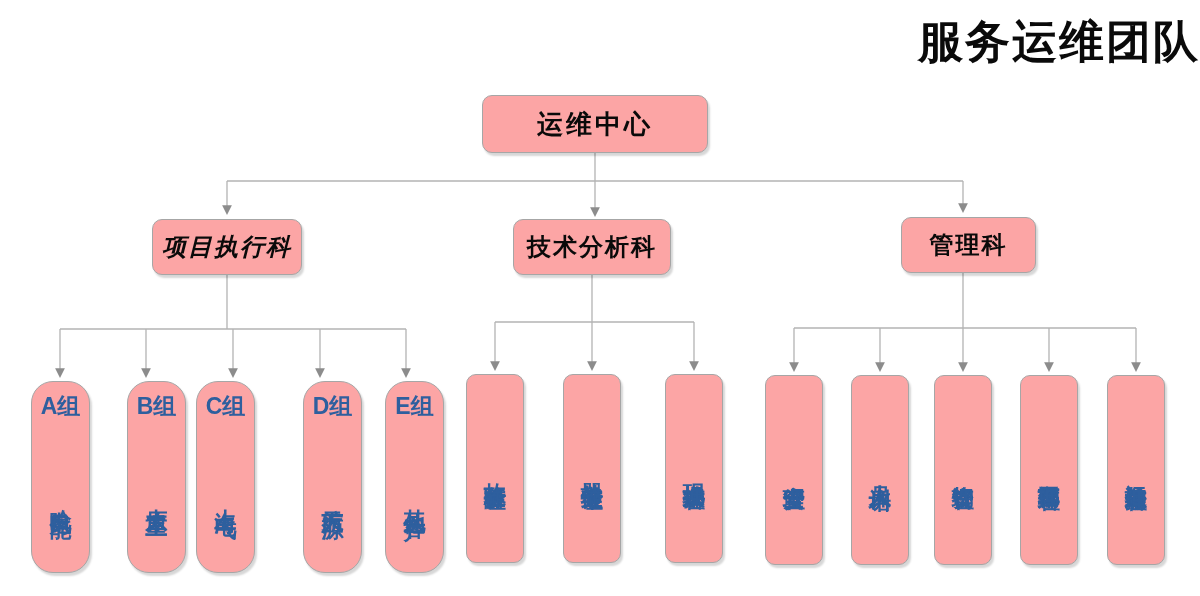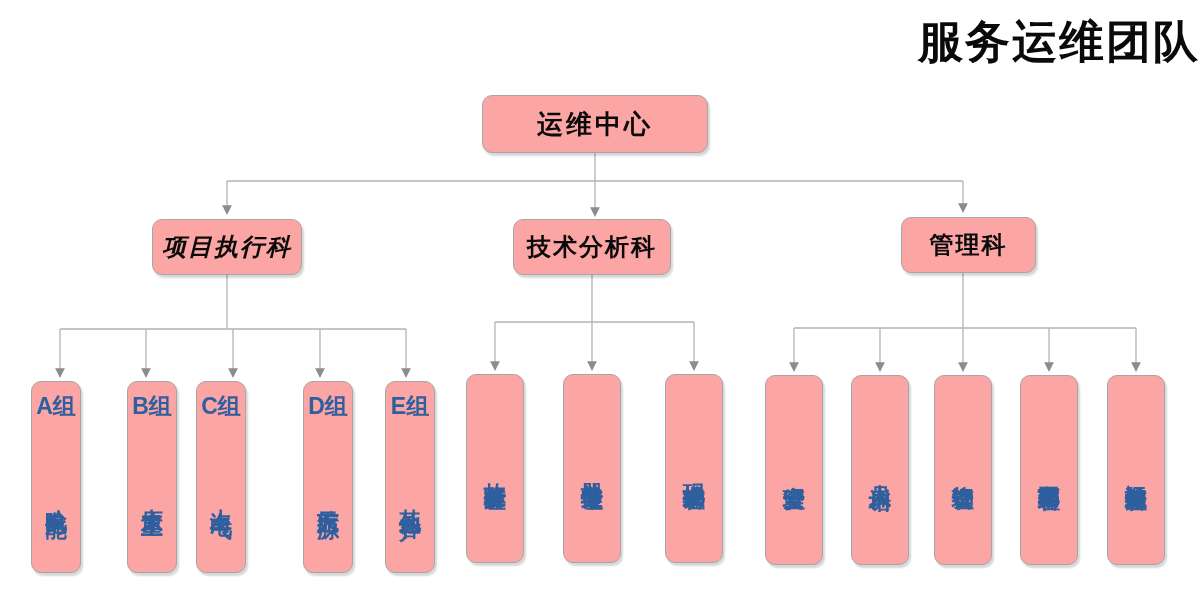--- a/index.html
+++ b/index.html
@@ -26,21 +26,21 @@
     box-shadow:2px 3px 2px rgba(0,0,0,0.16);
     display:flex;align-items:center;justify-content:center;
   }
   .root{left:482px;top:95px;width:226px;height:58px;}
   .root .lbl{font-size:26px;font-weight:800;color:var(--ink);letter-spacing:3px;}
   .section .lbl{font-size:24px;font-weight:800;color:var(--ink);letter-spacing:2px;}
   .sec1{left:152px;top:219px;width:150px;height:56px;font-style:italic;}
   .sec2{left:513px;top:219px;width:158px;height:56px;}
   .sec3{left:901px;top:217px;width:135px;height:56px;}
   .leaf{flex-direction:column;align-items:center;justify-content:center;}
-  .g1{top:381px;width:50px;height:192px;justify-content:flex-start;}
+  .g1{top:381px;width:59px;height:192px;justify-content:flex-start;border-radius:22px;}
   .g2{top:374px;width:58px;height:189px;}
   .g3{top:375px;width:58px;height:190px;}
   .leaf-header{
     margin-top:9px;font-size:23px;font-weight:800;color:var(--blue);
     flex:0 0 auto;
   }
   .vwrap{flex:1;display:flex;align-items:center;justify-content:center;}
   .vtext{
     writing-mode:vertical-rl;text-orientation:upright;
     color:var(--blue);font-weight:800;font-size:22px;

